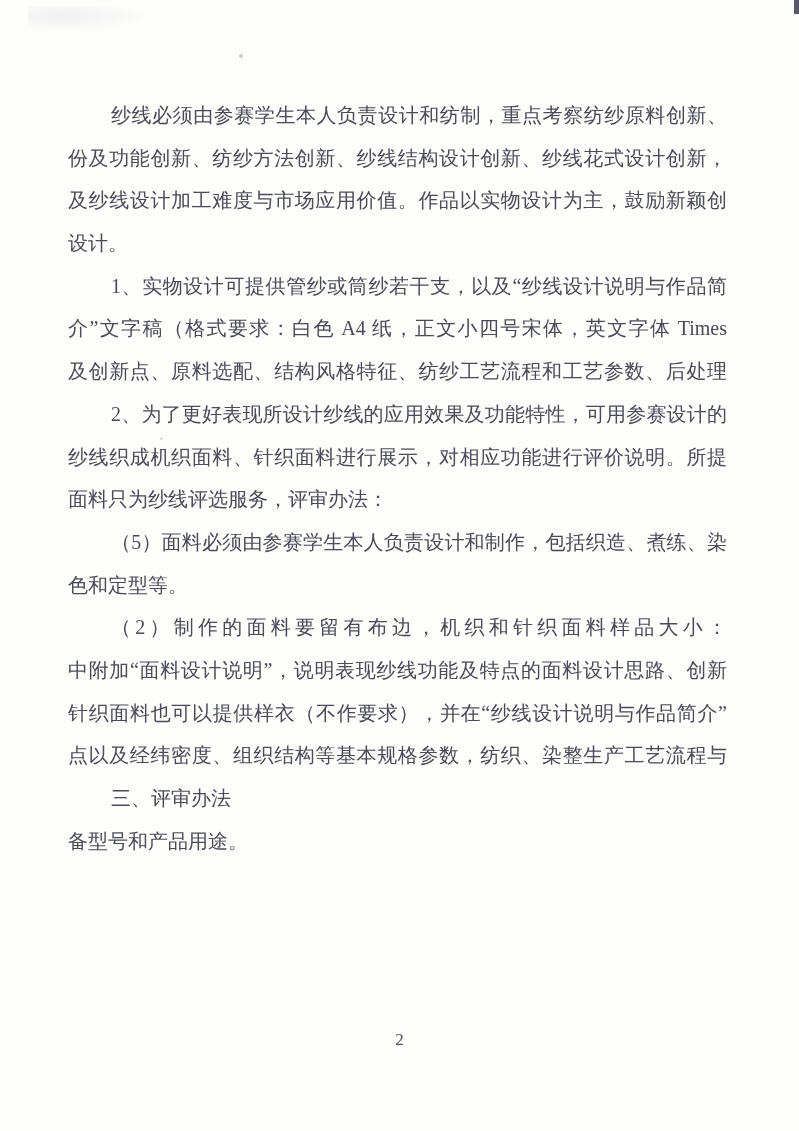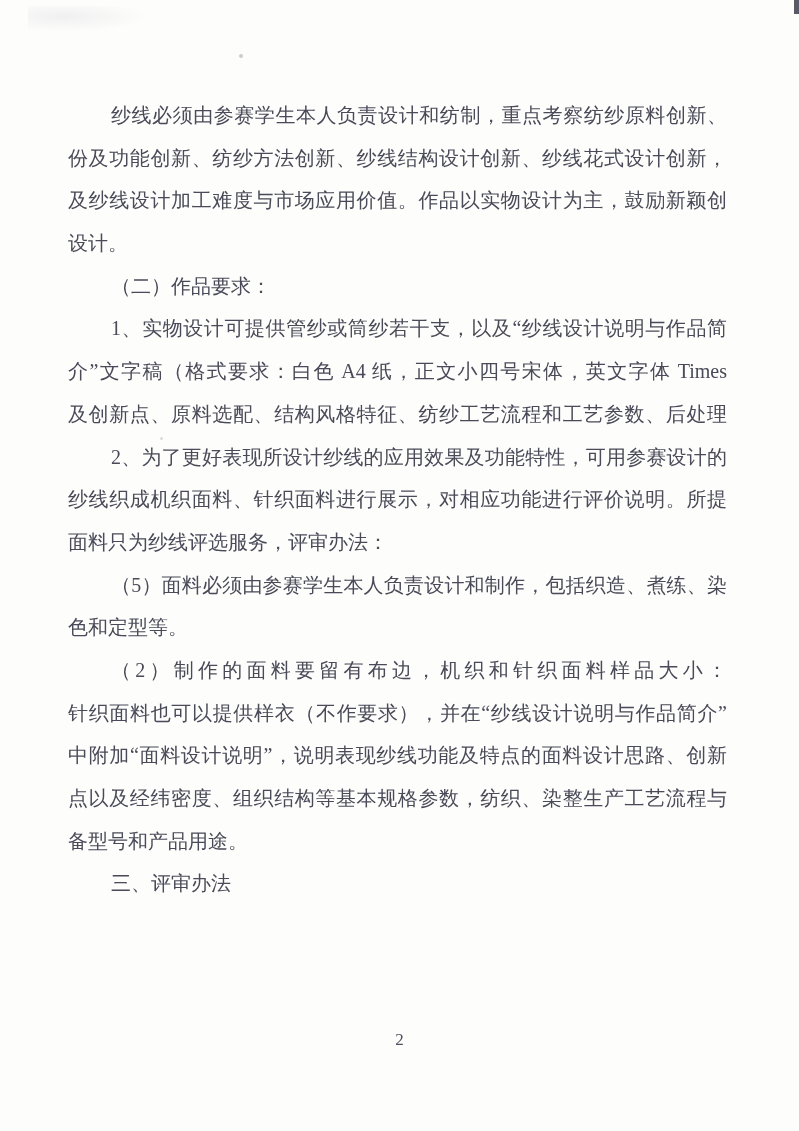--- a/index.html
+++ b/index.html
@@ -90,39 +90,38 @@
   <div class="dot-1"></div>
   <div class="dot-2"></div>
 
   <div class="body-text">
 
     <div class="line ind j">纱线必须由参赛学生本人负责设计和纺制，重点考察纺纱原料创新、组</div>
     <div class="line j">份及功能创新、纺纱方法创新、纱线结构设计创新、纱线花式设计创新，以</div>
     <div class="line j">及纱线设计加工难度与市场应用价值。作品以实物设计为主，鼓励新颖创意</div>
     <div class="line">设计。</div>
 
-    <div class="line ind">（二）作品要求：</div>
 
     <div class="line ind j">1、实物设计可提供管纱或筒纱若干支，以及“纱线设计说明与作品简</div>
     <div class="line j">介”文字稿（格式要求：白色 A4 纸，正文小四号宋体，英文字体 Times New</div>
     <div class="line j">及创新点、原料选配、结构风格特征、纺纱工艺流程和工艺参数、后处理要</div>
 
     <div class="line ind j">2、为了更好表现所设计纱线的应用效果及功能特性，可用参赛设计的</div>
     <div class="line j">纱线织成机织面料、针织面料进行展示，对相应功能进行评价说明。所提供</div>
     <div class="line">面料只为纱线评选服务，评审办法：</div>
 
     <div class="line ind j">（5）面料必须由参赛学生本人负责设计和制作，包括织造、煮练、染</div>
     <div class="line">色和定型等。</div>
 
     <div class="line ind j">（2）制作的面料要留有布边，机织和针织面料样品大小：100mm×150mm，</div>
+    <div class="line j">中附加“面料设计说明”，说明表现纱线功能及特点的面料设计思路、创新</div>
     <div class="line j">针织面料也可以提供样衣（不作要求），并在“纱线设计说明与作品简介”</div>
-    <div class="line j">中附加“面料设计说明”，说明表现纱线功能及特点的面料设计思路、创新</div>
     <div class="line j">点以及经纬密度、组织结构等基本规格参数，纺织、染整生产工艺流程与设</div>
+    <div class="line ind">三、评审办法</div>
+
     <div class="line">备型号和产品用途。</div>
-
-    <div class="line ind">三、评审办法</div>
 
 
   </div>
 
   <div class="footer">2</div>
 
 </div>
 
 </body></html>

